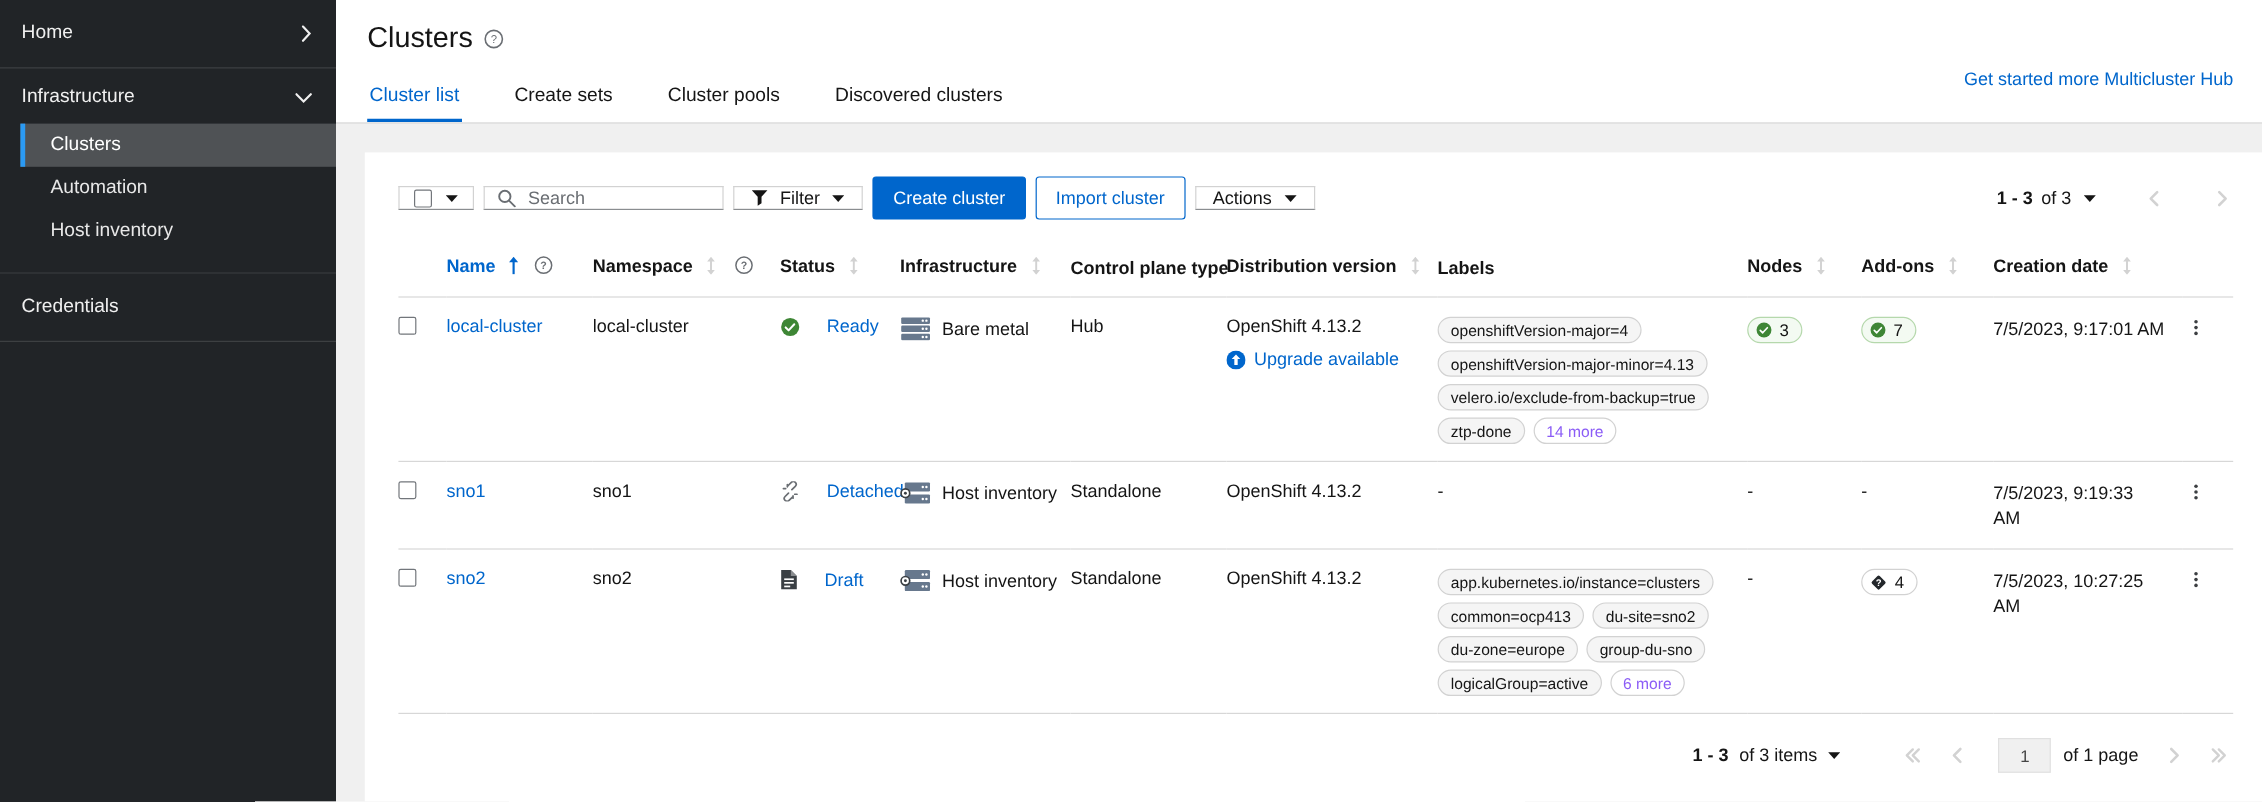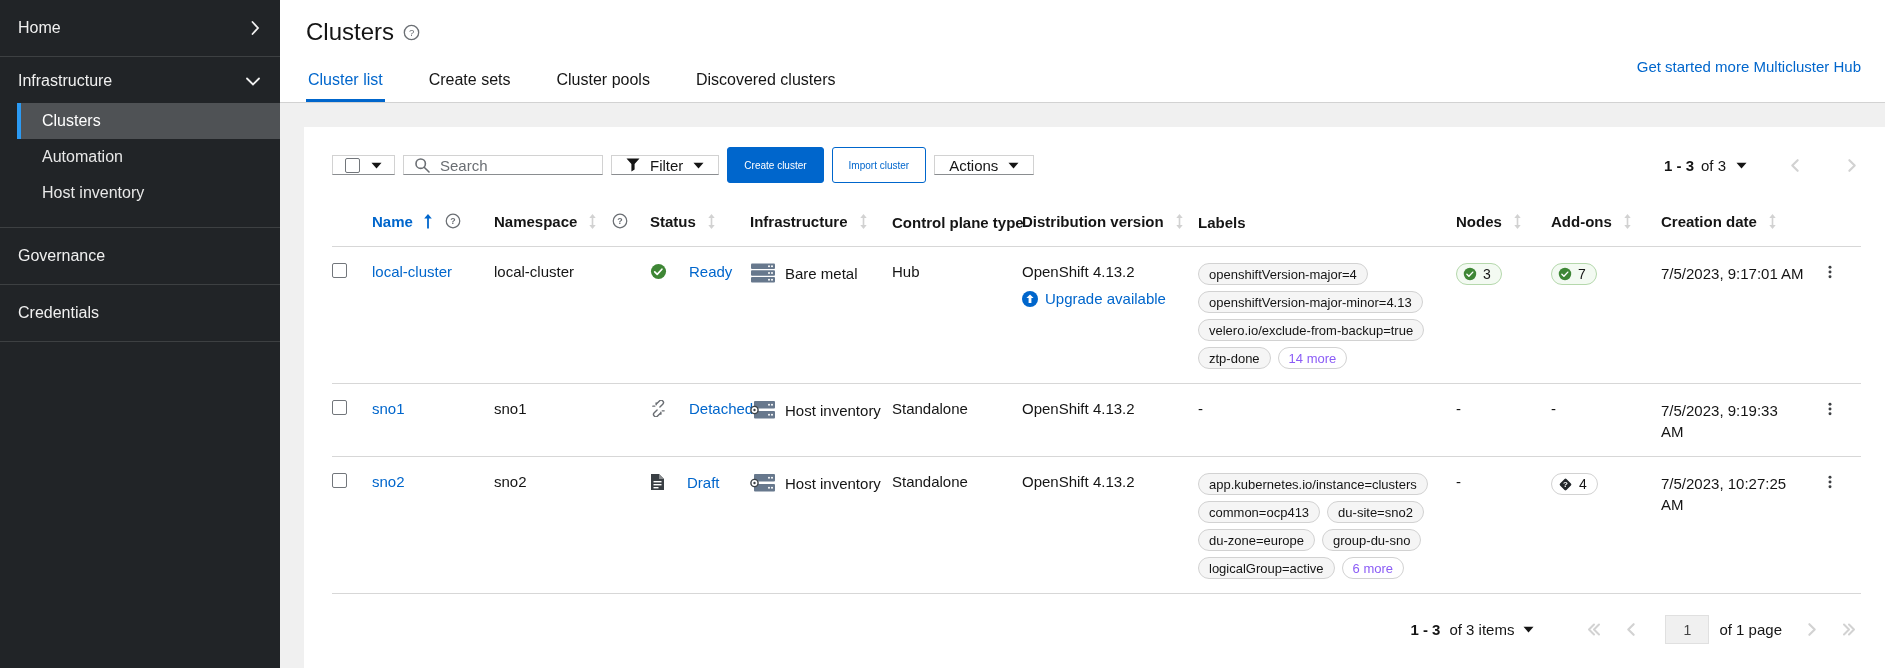--- a/index.html
+++ b/index.html
@@ -34,21 +34,21 @@
   .card { background:#fff; flex:1; display:flex; flex-direction:column; padding:20px 24px 0 28px; overflow:hidden; }
   
   .toolbar { display:flex; align-items:center; gap:8px; margin-bottom:22px; }
   .ctrl { height:20px; background:#fff; border:1px solid #d2d2d2; border-bottom-color:#8a8d90; display:flex; align-items:center; }
   .bulk-select { gap:11px; padding:0 12px; cursor:pointer; }
   .cb { width:15px; height:15px; border:1px solid #72767b; border-radius:2px; background:#fff; display:inline-block; }
   .search-box { width:200px; gap:8px; padding:0 10px; }
   .search-box input { border:none; outline:none; flex:1; min-width:0; font-size:15px; font-family:inherit; color:#151515; background:transparent; }
   .search-box input::placeholder { color:#6a6e73; }
   .dd-btn { gap:10px; padding:0 14px; font-size:15px; font-family:inherit; color:#151515; cursor:pointer; }
-  .btn { height:36px; padding:0 16px; font-size:10px; font-family:inherit; border-radius:3px; cursor:pointer; }
+  .btn { height:36px; padding:0 16px; font-size:15px; font-family:inherit; border-radius:3px; cursor:pointer; }
   .btn.primary { background:#0066cc; border:1px solid #0066cc; color:#fff; }
   .btn.secondary { background:#fff; border:1px solid #0066cc; color:#0066cc; }
   .top-pagination { margin-left:auto; display:flex; align-items:center; gap:7px; padding-right:2px; }
   .pg-range { font-weight:700; }
   .pg-nav { display:inline-flex; margin-left:34px; cursor:pointer; }
   
   table { width:100%; border-collapse:collapse; table-layout:fixed; }
   thead th { text-align:left; font-size:15px; font-weight:700; padding:8px 8px 14px 0; border-bottom:1px solid #d7d7d7; white-space:nowrap; overflow:visible; }
   th .icn { margin-left:9px; vertical-align:-2px; display:inline-block; }
   tbody td { font-size:15px; padding:16px 8px 14px 0; vertical-align:top; border-bottom:1px solid #d7d7d7; }
@@ -90,23 +90,20 @@
       <span class="chev">
           <svg width="14" height="9" viewBox="0 0 14 9" fill="none" stroke="#f0f0f0" stroke-width="1.8" stroke-linecap="round">
             <path d="M1 1.5l6 6 6-6"></path>
           </svg>
         </span>
     </div>
     <div class="sub-item selected"><span>Clusters</span></div>
     <div class="sub-item"><span>Automation</span></div>
     <div class="sub-item"><span>Host inventory</span></div>
   </div>
-  <div class="navrow">
-      <span>Governance</span>
-    </div>
   <div class="navrow">
       <span>Credentials</span>
     </div>
 </nav>
 
 <main class="main">
   <header class="page-header">
     <div class="title-row">
       <h1>Clusters</h1>
       <span class="icn">

